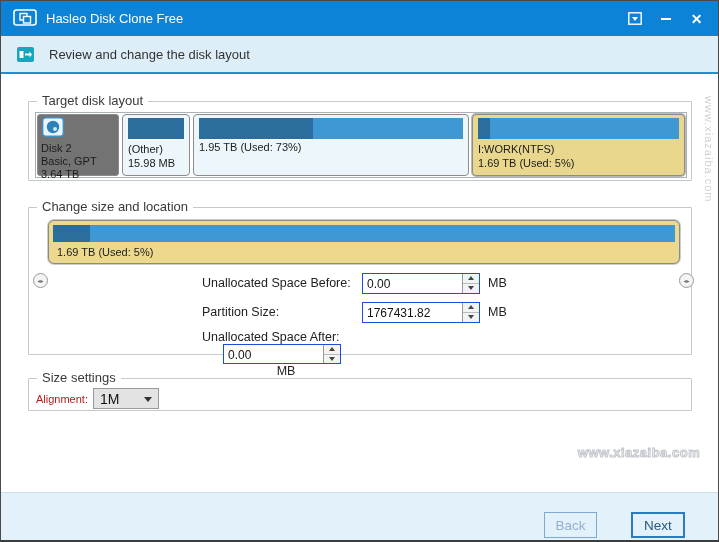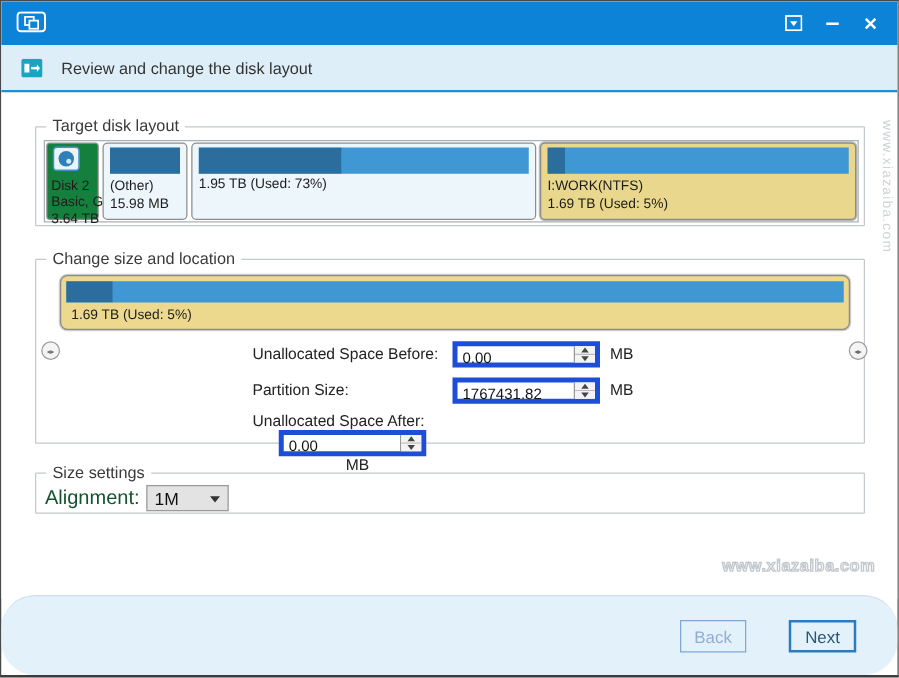--- a/index.html
+++ b/index.html
@@ -45,21 +45,21 @@
   .g-target { left:27px; top:27px; width:664px; height:80px; }
   .g-resize { left:27px; top:133px; width:664px; height:148px; }
   .g-other  { left:27px; top:304px; width:664px; height:33px; }
 
   
   .disk-row {
     position:absolute; left:6px; top:10px; width:652px; height:66px;
     border:1px solid #aab1b5; display:flex; align-items:center; padding:1px; gap:3px;
   }
   .disk-info {
-    width:42px; height:62px; background:#15803d; border:1px solid #8c8c8c; border-radius:3px;
+    width:82px; height:62px; background:#737373; border:1px solid #8c8c8c; border-radius:3px;
     padding:1px 3px; flex:none;
   }
   .disk-info .line { font-size:11px; color:#1c1c1c; line-height:13px; white-space:nowrap; }
   .disk-icon { width:22px; height:20px; margin:1px 0 1px 1px; }
 
   .part {
     height:62px; background:#ecf6fb; border:1px solid #8c8c8c; border-radius:4px;
     padding:3px 5px; flex:none; position:relative; cursor:pointer;
   }
   .part-0 { width:68px; }
@@ -86,50 +86,49 @@
     position:absolute; top:50%; margin-top:-8px; width:15px; height:15px; border-radius:50%;
     background:#f4f4f4; border:1px solid #9a9a9a; display:flex; align-items:center; justify-content:center;
     font-size:6px; color:#6d6d6d; letter-spacing:0; cursor:ew-resize; z-index:2;
   }
   .handle-left  { left:4px; }
   .handle-right { left:650px; }
 
   .field-row { position:absolute; left:173px; height:22px; display:flex; align-items:center; }
   .field-row .flabel { width:160px; font-size:12.5px; color:#222; }
   .spinbox {
-    width:118px; height:21px; border:4px solid #1d4ed8; background:#fff; position:relative;
+    width:118px; height:21px; border:1px solid #1d4ed8; background:#fff; position:relative;
   }
   .spinbox input {
     border:none; outline:none; width:96px; height:100%; font-size:12px; padding-left:4px;
     font-family:"Liberation Sans", sans-serif; color:#111; background:transparent;
   }
   .spinner { position:absolute; right:0; top:0; bottom:0; width:17px; border-left:1px solid #999;
     display:flex; flex-direction:column; }
   .spin-btn { flex:1; display:flex; align-items:center; justify-content:center; background:#f3f3f3; cursor:pointer; }
   .spin-btn.up { border-bottom:1px solid #bbb; }
   .tri-up { width:0; height:0; border-left:3.5px solid transparent; border-right:3.5px solid transparent; border-bottom:4px solid #444; }
   .tri-dn { width:0; height:0; border-left:3.5px solid transparent; border-right:3.5px solid transparent; border-top:4px solid #444; }
   .unit { font-size:12.5px; color:#222; margin-left:8px; }
 
   
   .align-row { position:absolute; left:7px; top:9px; display:flex; align-items:center; }
-  .align-label { font-size:16px; color:#14532d; }
+  .align-label { font-size:11px; color:#b91c1c; }
   .dropdown {
     margin-left:5px; width:66px; height:21px; background:#e3e3e3; border:1px solid #9a9a9a;
     display:flex; align-items:center; position:relative; cursor:pointer;
   }
   .dropdown .dval { font-size:14px; color:#111; margin-left:6px; }
   .dd-caret { position:absolute; right:6px; top:8px; width:0; height:0;
     border-left:4px solid transparent; border-right:4px solid transparent; border-top:5px solid #333; }
 
   
   .footer {
-    position:absolute; bottom:0; left:0; right:0; height:64px; background:#e3f1fb;
+    position:absolute; bottom:0; left:0; right:0; height:48px; background:#e3f1fb;
     border-top:1px solid #ccdfed;
-    border-radius:27px;
   }
   .btn {
     position:absolute; top:19px; height:26px; font-size:13.5px; text-align:center;
     display:flex; align-items:center; justify-content:center; cursor:pointer; background:transparent;
     font-family:"Liberation Sans", sans-serif;
   }
   .btn-back { left:543px; width:53px; border:1px solid #7da9d2; color:#93aecf; }
   .btn-next { left:630px; width:54px; border:2px solid #2b7bc0; color:#2a567c; }
 
   
@@ -156,20 +155,21 @@
 <body>
 
 <div class="window">
 
   <div class="titlebar">
     <svg class="app-icon" viewBox="0 0 24 19">
       <rect x="1" y="1" width="22" height="15" rx="2.5" fill="none" stroke="#ffffff" stroke-width="1.6"></rect>
       <rect x="7" y="4.5" width="7" height="6.5" fill="none" stroke="#ffffff" stroke-width="1.4"></rect>
       <rect x="10.5" y="7.5" width="7" height="6.5" fill="#0d83d8" stroke="#ffffff" stroke-width="1.4"></rect>
     </svg>
+    <span class="titlebar-title">Hasleo Disk Clone Free</span>
     <div class="titlebar-controls">
       <div class="tb-btn">
         <svg width="14" height="13" viewBox="0 0 14 13">
           <rect x="0.8" y="0.8" width="12.4" height="11.4" fill="none" stroke="#ffffff" stroke-width="1.4"></rect>
           <path d="M4 5 L10 5 L7 9 Z" fill="#ffffff"></path>
         </svg>
       </div>
       <div class="tb-btn">
         <span class="min-bar"></span>
       </div>

